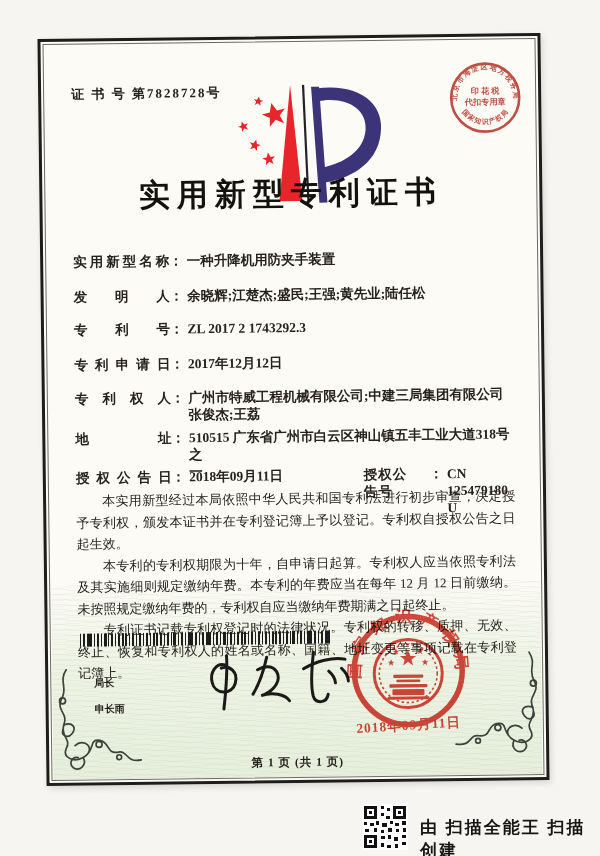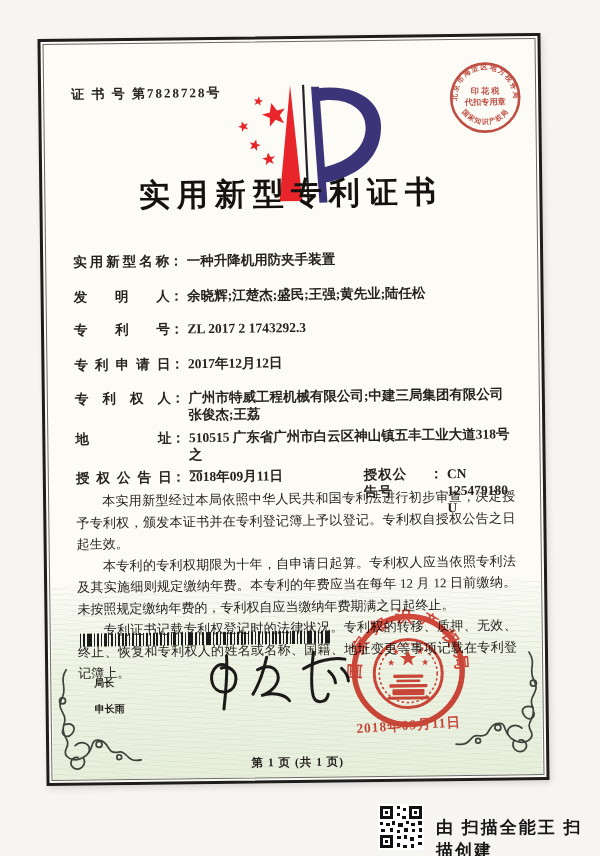--- a/index.html
+++ b/index.html
@@ -56,21 +56,21 @@
       repeating-linear-gradient(90deg,transparent 0 8px,#1c1c1c 8px 10px,transparent 10px 17px);
   }
   .director{position:absolute;left:46px;top:629px;font-size:10px;font-weight:700;line-height:26px;}
   .signature{position:absolute;left:148px;top:608px;width:175px;height:70px;}
   .big-seal{position:absolute;left:288px;top:568px;width:146px;height:152px;mix-blend-mode:multiply;opacity:.93;}
   .page-footer{position:absolute;left:0;right:0;top:716px;text-align:center;font-size:11.5px;font-weight:600;letter-spacing:1px;}
   .flourish{position:absolute;width:92px;height:112px;}
   .flourish.bl{left:2px;top:626px;}
   .flourish.br{right:0px;top:614px;transform:scaleX(-1);}
   
-  .scan-footer{position:absolute;left:16px;right:0;top:800px;height:56px;}
+  .scan-footer{position:absolute;left:0;right:0;top:800px;height:56px;}
   .qr{position:absolute;left:362px;top:4px;width:46px;height:46px;}
   .scan-text{position:absolute;left:420px;top:16px;font-size:17px;font-weight:700;letter-spacing:2px;color:#161616;
     font-family:"Liberation Sans","DejaVu Sans",sans-serif;}
 </style>
 </head>
 <body>
 
 <div class="cert">
   <div class="guilloche"></div>
 

